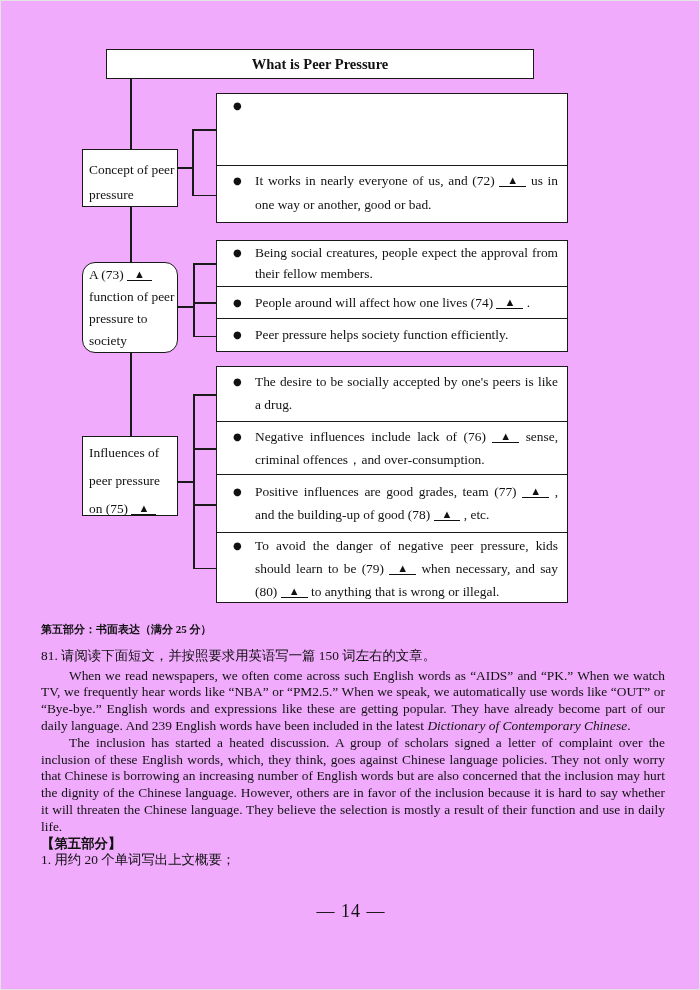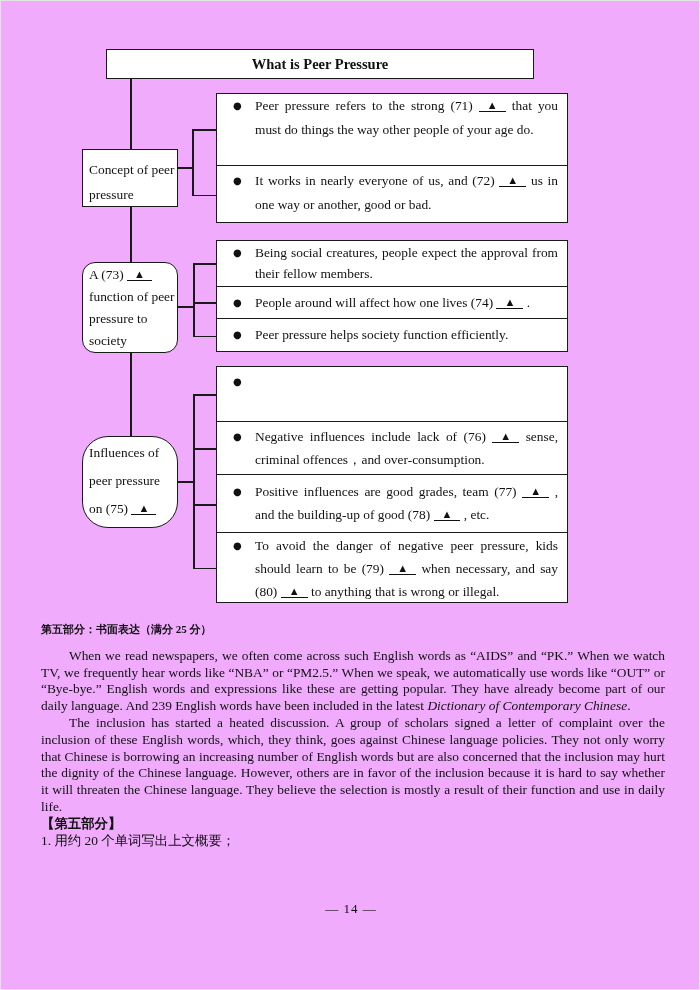--- a/index.html
+++ b/index.html
@@ -23,21 +23,21 @@
   }
   .vline { position:absolute; width:1.5px; background:#1a1a1a; }
   .hline { position:absolute; height:1.5px; background:#1a1a1a; }
   .lbox {
     position:absolute; left:81px; width:96px;
     border:1.5px solid #1a1a1a; background:#fff;
     font-size:13.4px; padding:2px 2px 0 6px;
   }
   .lb1 { top:148px; height:58px; line-height:25px; padding-top:7px; }
   .lb2 { top:261px; height:91px; line-height:22px; padding-top:1px;border-radius:13px; }
-  .lb3 { top:435px; height:92px; line-height:28px; padding-top:2px;border-radius:26px; }
+  .lb3 { top:435px; height:80px; line-height:28px; padding-top:2px; }
   .rgroup { position:absolute; left:215px; width:352px; }
   .rbox {
     border:1.5px solid #1a1a1a; background:#fff;
     display:flex; align-items:flex-start;
   }
   .rbox + .rbox { margin-top:-1.5px; }
   .bullet {
     width:38px; flex:0 0 38px; padding-left:16px;
     font-size:10px; font-family:"DejaVu Sans",sans-serif;
   }
@@ -61,21 +61,21 @@
   }
   .sec-heading {
     font-weight:bold; font-size:11px; margin-bottom:10px;
     font-family:"Liberation Serif","DejaVu Serif",serif;
   }
   .task-line { margin-bottom:3px; }
   .para { text-align:justify; text-indent:28px; }
   .wc-label { font-weight:bold; }
   .footer {
     position:absolute; left:0; top:900px; width:700px;
-    text-align:center; font-size:13px; letter-spacing:1px;
+    text-align:center; font-size:18px; letter-spacing:1px;
   }
 </style>
 </head>
 <body>
 
 <div class="page">
 
   <div class="diagram">
 
     <div class="tbox">
@@ -108,21 +108,20 @@
     <div class="lbox lb2">
       <div>A (73) <span class="blank">▲</span> function of peer pressure to society</div>
     </div>
     <div class="lbox lb3">
       <div>Influences of peer pressure on (75) <span class="blank">▲</span></div>
     </div>
 
     <div class="rgroup g1" style="top:92px">
       <div class="rbox" style="height:73px;padding-top:0">
         <span class="bullet">●</span>
-        <div class="rtext">Peer pressure refers to the strong (71) <span class="blank">▲</span> that you must do things the way other people of your age do.</div>
       </div>
       <div class="rbox" style="height:58px;padding-top:3px">
         <span class="bullet">●</span>
         <div class="rtext">It works in nearly everyone of us, and (72) <span class="blank">▲</span> us in one way or another, good or bad.</div>
       </div>
     </div>
 
     <div class="rgroup g2" style="top:239px">
       <div class="rbox" style="height:47px;padding-top:1px">
         <span class="bullet">●</span>
@@ -134,39 +133,41 @@
       </div>
       <div class="rbox" style="height:34px;padding-top:5px">
         <span class="bullet">●</span>
         <div class="rtext">Peer pressure helps society function efficiently.</div>
       </div>
     </div>
 
     <div class="rgroup g3" style="top:365px">
       <div class="rbox" style="height:56px;padding-top:3px">
         <span class="bullet">●</span>
+        <div class="rtext">The desire to be socially accepted by one's peers is like a drug.</div>
       </div>
       <div class="rbox" style="height:55px;padding-top:3px">
         <span class="bullet">●</span>
         <div class="rtext">Negative influences include lack of (76) <span class="blank">▲</span> sense, criminal offences，and over-consumption.</div>
       </div>
       <div class="rbox" style="height:59px;padding-top:5px">
         <span class="bullet">●</span>
         <div class="rtext">Positive influences are good grades, team (77) <span class="blank">▲</span> , and the building-up of good (78) <span class="blank">▲</span> , etc.</div>
       </div>
       <div class="rbox" style="height:71px;padding-top:1px">
         <span class="bullet">●</span>
         <div class="rtext">To avoid the danger of negative peer pressure, kids should learn to be (79) <span class="blank">▲</span> when necessary, and say (80) <span class="blank">▲</span> to anything that is wrong or illegal.</div>
       </div>
     </div>
 
   </div>
 
   <div class="text-section">
     <div class="sec-heading">第五部分：书面表达（满分 25 分）</div>
+    <div class="task-line">81. 请阅读下面短文，并按照要求用英语写一篇 150 词左右的文章。</div>
     <p class="para">When we read newspapers, we often come across such English words as “AIDS” and “PK.” When we watch TV, we frequently hear words like “NBA” or “PM2.5.” When we speak, we automatically use words like “OUT” or “Bye-bye.” English words and expressions like these are getting popular. They have already become part of our daily language. And 239 English words have been included in the latest <i>Dictionary of Contemporary Chinese</i>.</p>
     <p class="para">The inclusion has started a heated discussion. A group of scholars signed a letter of complaint over the inclusion of these English words, which, they think, goes against Chinese language policies. They not only worry that Chinese is borrowing an increasing number of English words but are also concerned that the inclusion may hurt the dignity of the Chinese language. However, others are in favor of the inclusion because it is hard to say whether it will threaten the Chinese language. They believe the selection is mostly a result of their function and use in daily life.</p>
     <div class="wc-label">【第五部分】</div>
     <div>1. 用约 20 个单词写出上文概要；</div>
   </div>
 
   <div class="footer">—  14  —</div>
 
 </div>
 

